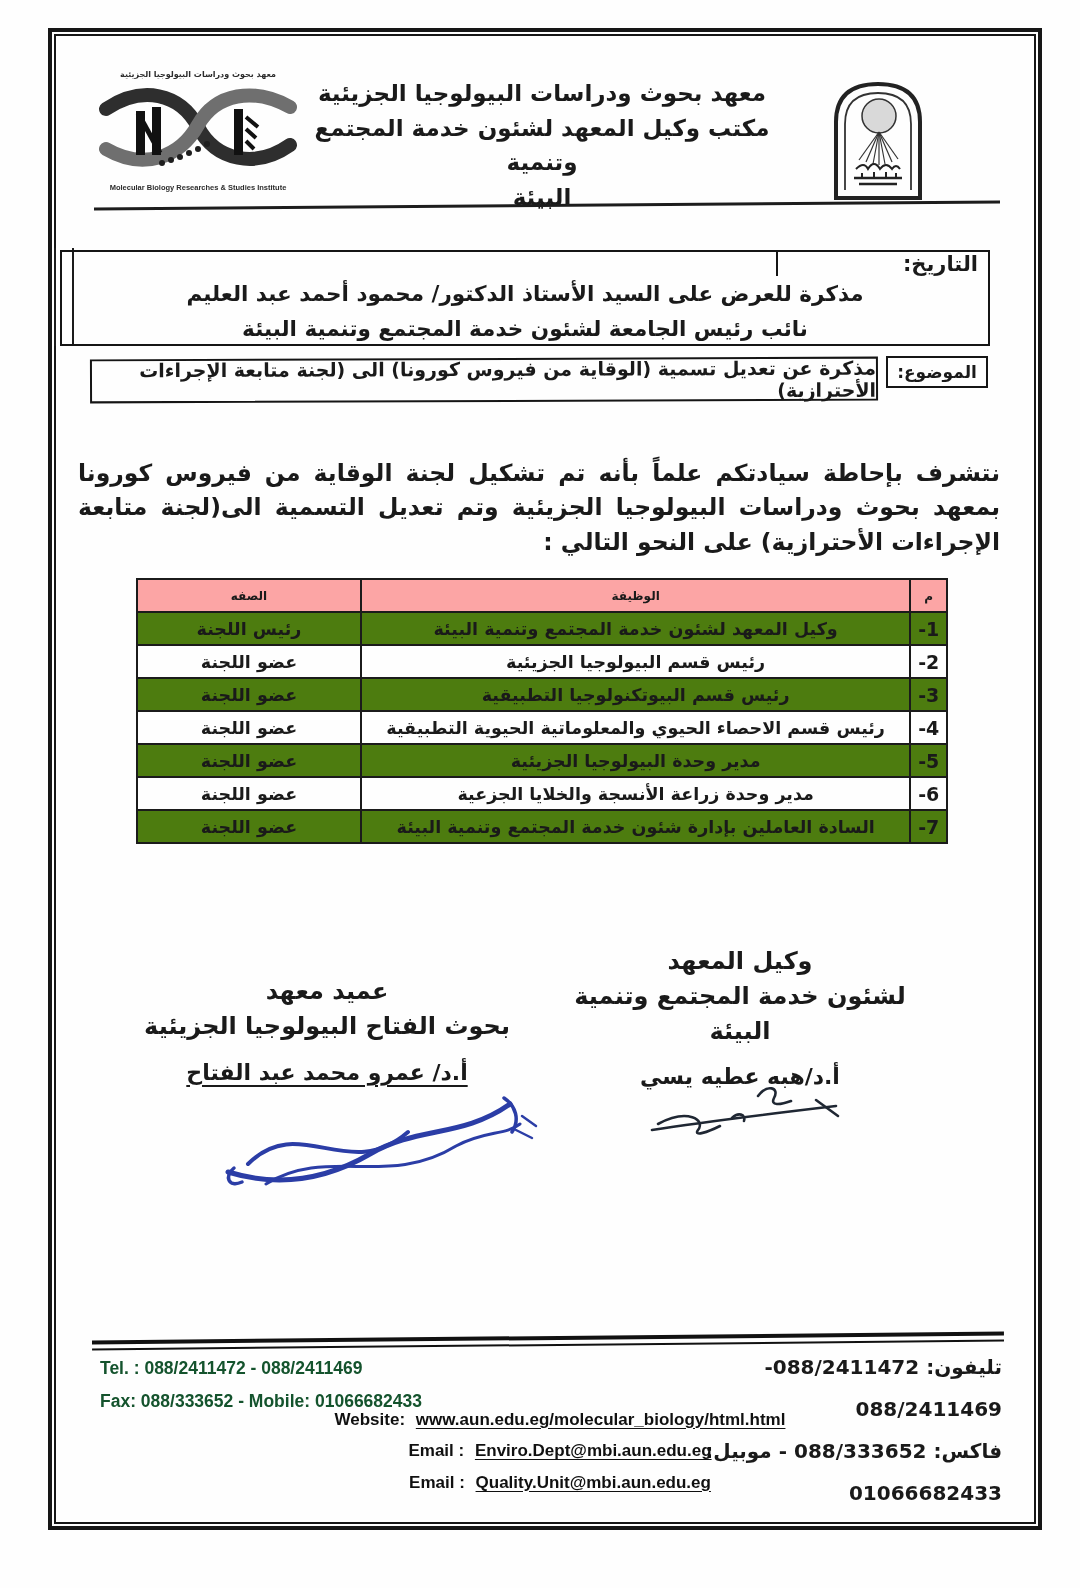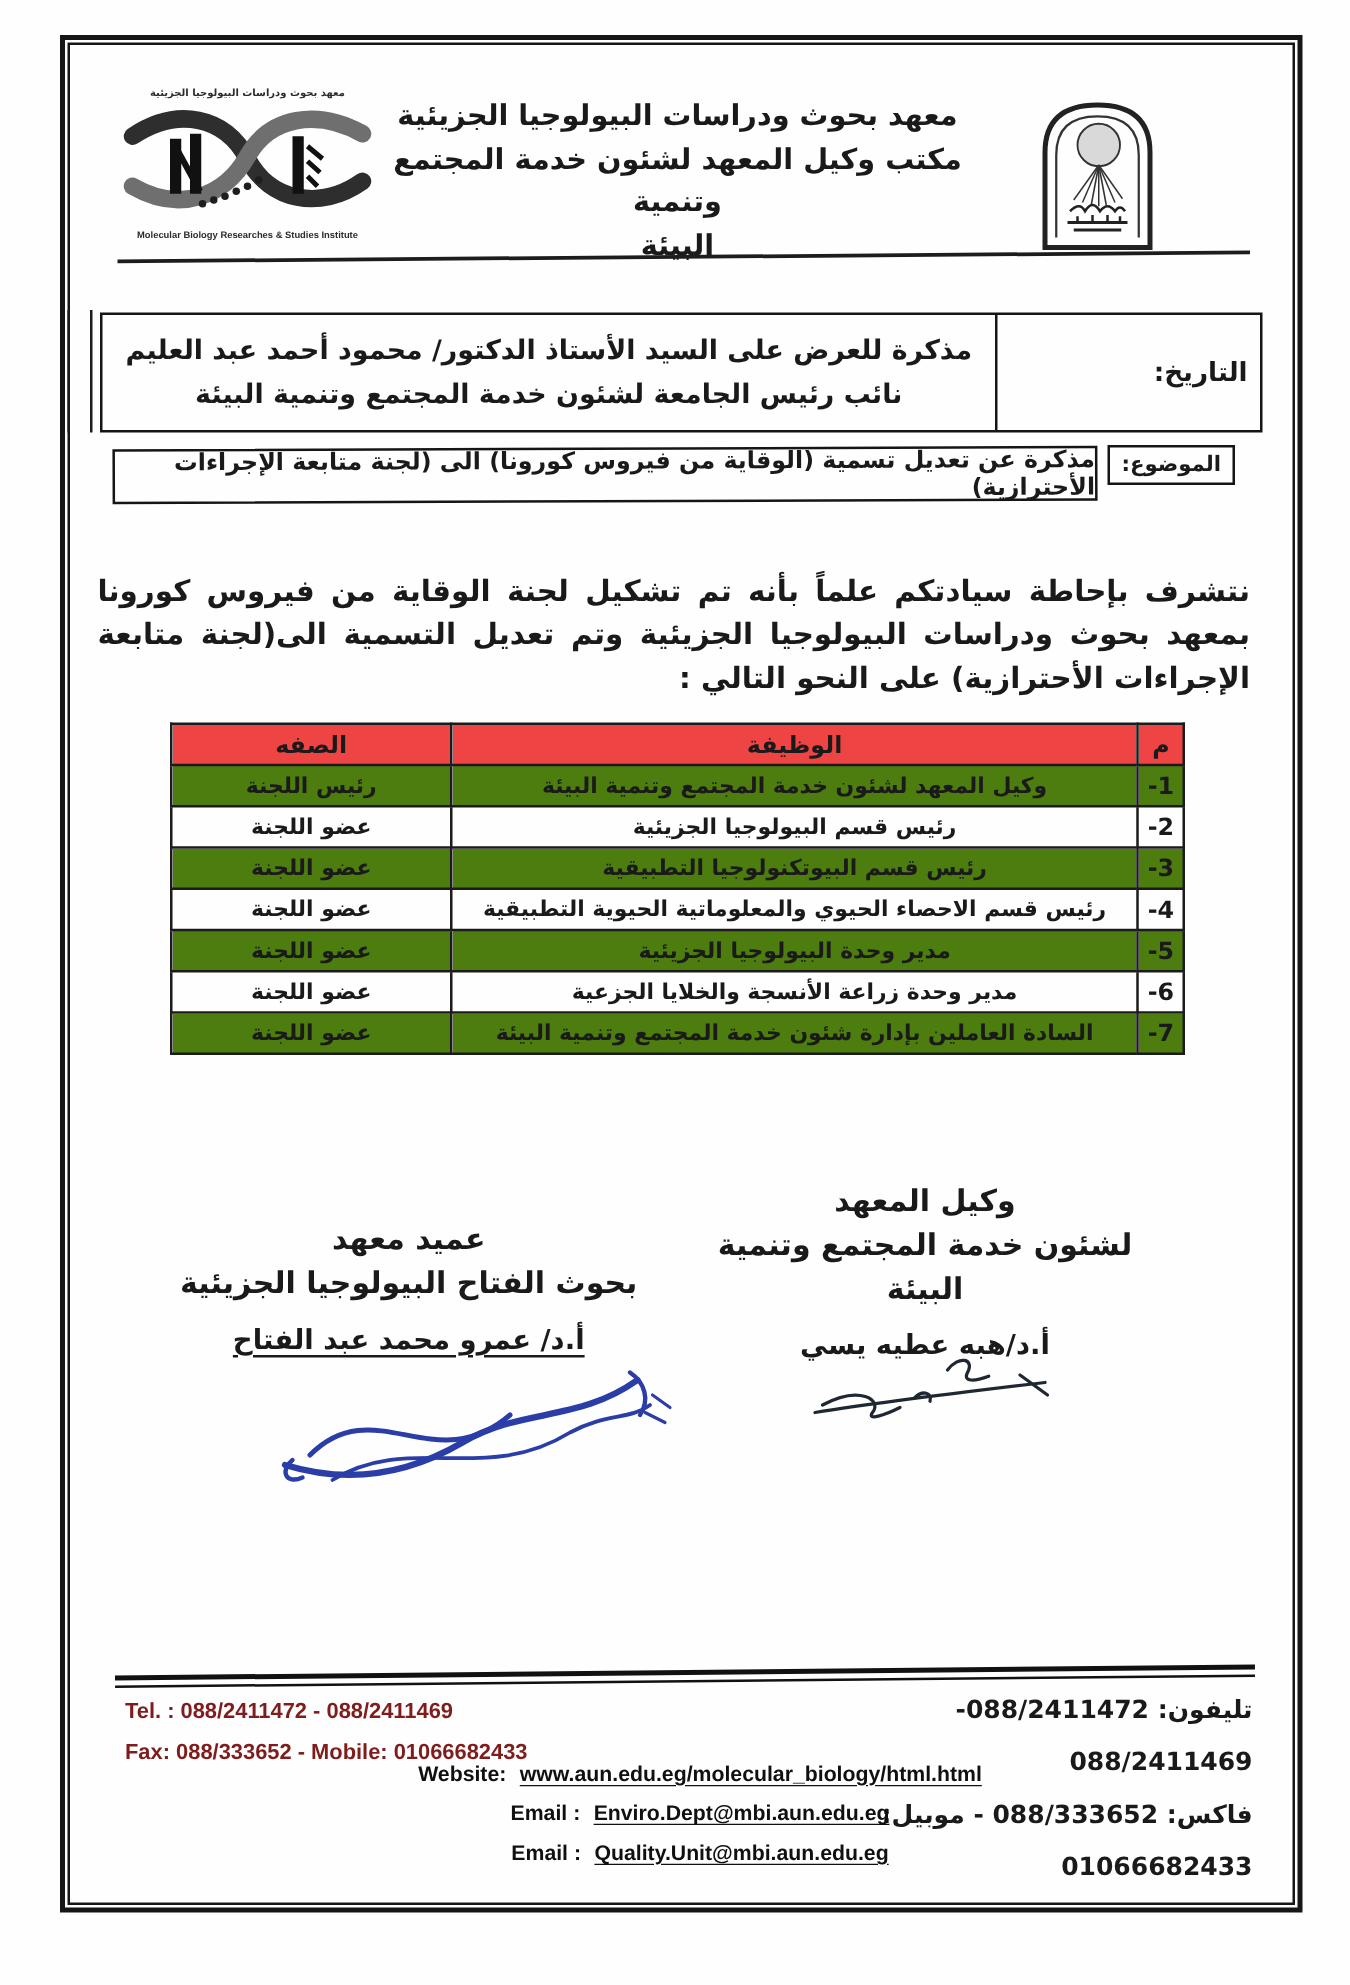--- a/index.html
+++ b/index.html
@@ -21,22 +21,22 @@
                  filter:blur(.4px); white-space:nowrap; overflow:hidden;}
   .logo-bottom-text{font-size:7.5px; font-weight:bold; color:#2c2c2c;
                  filter:blur(.5px); white-space:nowrap; overflow:hidden; font-family:"Liberation Sans",sans-serif;}
   .header-title{left:312px; top:76px; width:460px; text-align:center; direction:rtl;
                 font-size:23px; font-weight:bold; line-height:1.5;}
   .emblem{left:826px; top:74px;}
   .header-rule{left:94px; top:204px; width:906px; height:2.5px; background:#1d1d1d;
                transform:rotate(-0.45deg);}
 
   
-  .memo-box{left:80px; top:250px; width:926px; height:92px; border:2.5px solid #151515;
-            display:flex; direction:rtl;}
+  .memo-box{left:60px; top:250px; width:926px; height:92px; border:2.5px solid #151515;
+            display:flex; direction:rtl;flex-direction:column;}
   .date-cell{width:212px; border-left:2px solid #151515; display:flex; align-items:center;
              justify-content:flex-start; padding-right:10px; box-sizing:border-box;
              font-size:21px; font-weight:bold;}
   .addr-cell{flex:1; display:flex; flex-direction:column; justify-content:center;
              text-align:center; font-size:21.5px; font-weight:bold; line-height:1.65;}
   .artifact{left:54px; top:248px; width:16px; height:98px;
             border-left:2px solid #1c1c1c; border-right:2px solid #1c1c1c;}
 
   
   .subject-label-box{left:886px; top:356px; width:102px; height:32px; border:2.5px solid #151515;
@@ -48,21 +48,21 @@
 
   
   .body-par{left:78px; top:432px; width:922px; direction:rtl; text-align:justify;
             font-size:23.5px; font-weight:bold; line-height:1.48;}
 
   
   .ctable{left:136px; top:578px; width:812px; border-collapse:collapse; direction:rtl;
           table-layout:fixed;}
   .ctable th,.ctable td{border:2px solid #1b1b1b; padding:1px 4px; font-weight:bold;
           height:29px; text-align:center; overflow:hidden; white-space:nowrap;}
-  .ctable th{font-size:19px; background:#ef4444;}
+  .ctable th{font-size:12px; background:#fca5a5;}
   .ctable td{font-size:17.5px;}
   .ctable .col-num{width:36px;}
   .ctable .col-pos{width:540px;}
   .ctable .col-role{width:220px;}
   .ctable tr.shaded td{background:#4d7c0f;}
   .ctable td.num{direction:ltr; font-size:19px; text-align:center; padding:0;}
 
   
   .sig-block{text-align:center; direction:rtl;}
   .sig-right{left:556px; top:944px; width:368px;}
@@ -71,21 +71,21 @@
   .sig-name{font-size:22px; font-weight:bold; margin-top:16px;}
   .sig-name-underline{text-decoration:underline; text-decoration-thickness:2px; text-underline-offset:5px;}
   .sig-svg-right{left:640px; top:1078px;}
   .sig-svg-left{left:204px; top:1086px;}
 
   
   .footer-rule{left:92px; top:1336px; width:912px; height:4px;
                border-top:4px solid #111; border-bottom:2px solid #111;
                transform:rotate(-0.55deg); box-sizing:content-box;}
   .contact-en{left:100px; top:1352px; width:400px; font-family:"Liberation Sans",sans-serif;
-              font-size:17.5px; font-weight:600; line-height:1.9; color:#7f1d1d;}
+              font-size:17.5px; font-weight:600; line-height:1.9; color:#14532d;}
   .contact-ar{left:640px; top:1346px; width:362px; direction:rtl; text-align:left;
               font-size:20px; font-weight:bold; line-height:2.1;}
   .contact-ar div{text-align:right;}
   .weblines{left:300px; top:1404px; width:520px; text-align:center;
             font-family:"Liberation Sans",sans-serif; font-size:17px; font-weight:600;
             line-height:1.85; color:#101010;}
   .weblines .u{text-decoration:underline; text-underline-offset:3px; font-weight:700;}
   .lbl{margin-right:6px;}
 </style>
 </head>

